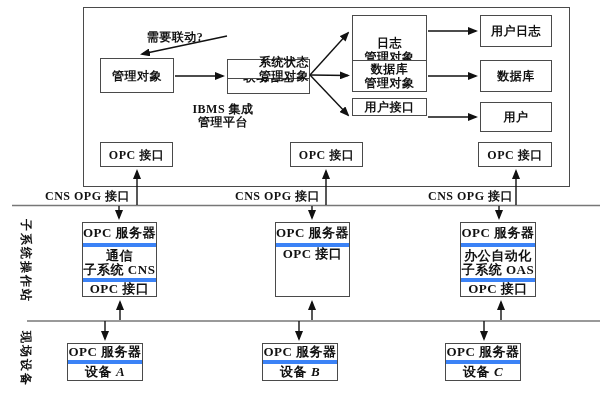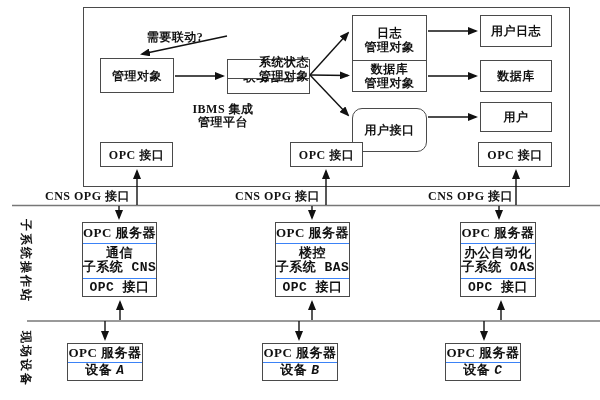--- a/index.html
+++ b/index.html
@@ -57,21 +57,21 @@
     flex-direction: column;
     align-items: center;
     justify-content: center;
     text-align: center;
     font-size: 13px;
     line-height: 14px;
     letter-spacing: 0.5px;
     white-space: nowrap;
     box-sizing: border-box;
   }
-  .cell + .cell { border-top: 1px solid #3b82f6; font-family: Liberation Mono, monospace; }
+  .cell + .cell { border-top: 4px solid #3b82f6; }
   .vlabel {
     position: absolute;
     width: 110px;
     height: 16px;
     font-size: 12px;
     line-height: 16px;
     letter-spacing: 2px;
     text-align: center;
     white-space: nowrap;
     transform: rotate(90deg);
@@ -105,31 +105,31 @@
 
   <div class="box" style="left:100px; top:58px; width:74px; height:35px;">
     <span>管理对象</span>
   </div>
 
   <div class="box" style="left:227px; top:59px; width:83px; height:20px;align-items:flex-end;">
     <span>系统状态</span>
     <span>管理对象</span>
   </div>
 
-  <div class="box" style="left:352px; top:15px; width:75px; height:50px;">
+  <div class="box" style="left:352px; top:15px; width:75px; height:50px;justify-content:flex-end;">
     <span>日志</span>
     <span>管理对象</span>
   </div>
 
   <div class="box" style="left:352px; top:60px; width:75px; height:32px;">
     <span>数据库</span>
     <span>管理对象</span>
   </div>
 
-  <div class="box" style="left:352px; top:108px; width:75px; height:44px;border-radius:10px;">
+  <div class="box" style="left:352px; top:98px; width:75px; height:18px;">
     <span>用户接口</span>
   </div>
 
   <div class="box" style="left:480px; top:15px; width:72px; height:32px;">
     <span>用户日志</span>
   </div>
 
   <div class="box" style="left:480px; top:60px; width:72px; height:32px;">
     <span>数据库</span>
   </div>
@@ -164,24 +164,20 @@
       <span>子系统 CNS</span>
     </div>
     <div class="cell" style="height:18px;">
       <span>OPC 接口</span>
     </div>
   </div>
 
   <div class="stack" style="left:275px; top:222px; width:75px; height:75px;">
     <div class="cell" style="height:20px;">
       <span>OPC 服务器</span>
-    </div>
-    <div class="cell" style="flex:1;">
-      <span>楼控</span>
-      <span>子系统 BAS</span>
     </div>
     <div class="cell" style="height:18px;">
       <span>OPC 接口</span>
     </div>
   </div>
 
   <div class="stack" style="left:460px; top:222px; width:76px; height:75px;">
     <div class="cell" style="height:20px;">
       <span>OPC 服务器</span>
     </div>

